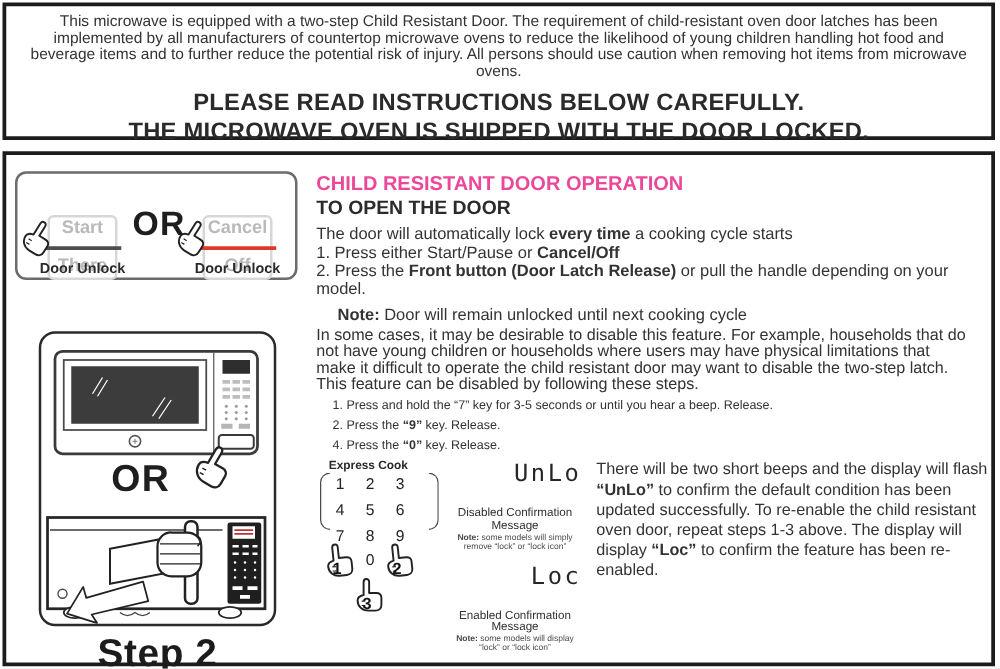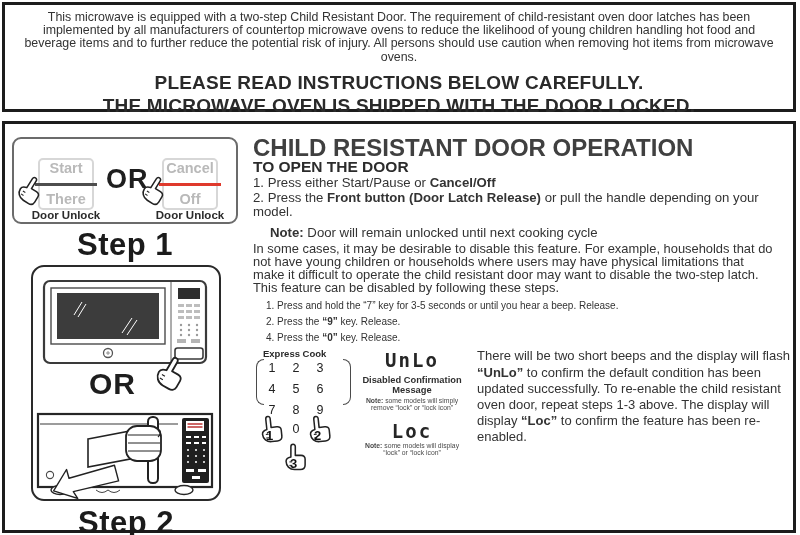--- a/index.html
+++ b/index.html
@@ -14,21 +14,21 @@
   .warn { font-size:19px; font-weight:bold; text-align:center; line-height:23px; color:#2a2a2a; letter-spacing:0.2px; }
   .warn.first { margin-top:7px; }
   .main-box { left:2px; top:121px; width:794px; height:412px; }
 
   
   .step1-panel {
     position:absolute; left:7px; top:13px; width:226px; height:87px;
     border:2px solid #6b6b6b; border-radius:9px; background:#fff;
   }
   .unlock-btn {
-    position:absolute; top:19px; width:56px; height:52px;
+    position:absolute; top:33px; width:56px; height:52px;
     border:2px solid #d7d7d7; border-radius:5px; background:#fff;
     display:flex; flex-direction:column; align-items:center; justify-content:space-between;
     padding:1px 0;
   }
   .unlock-btn .btxt { font-size:14.5px; font-weight:bold; color:#b9b9b9; line-height:15px; white-space:nowrap; }
   .unlock-btn .bline { width:62px; height:3px; margin:1px 0; }
   .bline.dark { background:var(--line-dark,#4e4e4e); }
   .bline.red  { background:var(--red,#df392c); }
   .btn-a { left:24px; } .btn-b { left:148px; }
   .or-label { position:absolute; font-weight:bold; color:#1e1e1e; }
@@ -40,21 +40,21 @@
   .step1-label { left:7px; top:103px; }
   .step2-panel {
     position:absolute; left:26px; top:141px; width:190px; height:236px;
     border:2.5px solid #2a2a2a; border-radius:13px; background:#fff;
   }
   .or2 { left:56px; top:100px; font-size:30px; letter-spacing:1px; }
   .step2-label { left:8px; top:381px; }
 
   
   .right-col { position:absolute; left:248px; top:0; width:542px; }
-  .sec-title { font-size:24px; font-weight:bold; line-height:21px; color:#404040; }
+  .sec-title { font-size:16px; font-weight:bold; line-height:21px; color:#ec4899; }
   .sec-title.t1 { margin-top:13px; }
   .sec-sub { font-size:15.5px; font-weight:bold; line-height:17px; }
   .body-line { font-size:13.2px; line-height:14px; margin-top:1px; color:#333; }
   .intro-line { margin-top:5px; }
   .wrap-item { margin-top:1px; }
   .note-line { margin-top:7px; padding-left:17px; }
   .sec-title.t2 { margin-top:29px; }
   .para { font-size:12.9px; line-height:12.9px; width:522px; margin-top:3px; color:#333; }
   .dis-step { font-size:10px; line-height:13.6px; padding-left:13px; margin-top:2.5px; color:#333; }
   .dis-step.first { margin-top:4px; }
@@ -63,25 +63,25 @@
   .keypad { position:relative; width:102px; height:130px; flex:none; }
   .kp-label { position:absolute; left:10px; top:0; font-size:9.5px; font-weight:bold; color:#2a2a2a; }
   .kp-digit { position:absolute; width:18px; text-align:center; font-size:12.5px; color:#222; }
   .bracket { position:absolute; width:8px; height:46px; top:11px; border:1.5px solid #4a4a4a; }
   .bracket.l { left:3px;  border-right:none; border-radius:8px 0 0 8px; }
   .bracket.r { left:90px; border-left:none;  border-radius:0 8px 8px 0; }
   .hand-num { position:absolute; font-size:13px; font-weight:bold; color:#111; }
 
   .displays { position:relative; width:106px; flex:none; margin-left:4px; text-align:center; }
   .seg {
-    font-family:"DejaVu Sans Mono", monospace; font-weight:bold; font-size:19px;
-    letter-spacing:2px; color:#262626; line-height:20px; margin-top:2px;
+    font-family:"DejaVu Sans Mono", monospace; font-weight:normal; font-size:19px;
+    letter-spacing:2px; color:#262626; line-height:20px; margin-top:2px;text-align:right;
   }
   .seg.second { margin-top:9px; }
-  .disp-cap { font-size:9.3px; line-height:9.8px; color:#2f2f2f; margin-top:6px;font-weight:bold; }
+  .disp-cap { font-size:9.3px; line-height:9.8px; color:#2f2f2f; margin-top:17px; }
   .disp-note { font-size:6.8px; line-height:7.3px; color:#4a4a4a; margin-top:1px; }
 
   .result-para { width:336px; margin-left:12px; font-size:13px; line-height:16.2px; color:#333; }
 </style>
 </head>
 <body>
 
 <svg width="0" height="0" style="position:absolute" aria-hidden="true">
   <defs>
     <g id="hand-pointer" stroke="#222" stroke-width="1.6" fill="#fff" stroke-linejoin="round">
@@ -120,21 +120,20 @@
       <div class="unlock-btn btn-b">
         <span class="btxt">Cancel</span>
         <span class="bline red"></span>
         <span class="btxt">Off</span>
       </div>
       <svg class="hand" style="left:127px;top:36px;transform:rotate(32deg)" width="27" height="31" viewBox="0 0 26 32">
           <use href="#hand-pointer"></use>
         </svg>
       <div class="door-unlock cap-b">Door Unlock</div>
     </div>
-    <div class="step-label step1-label">Step 1</div>
 
     <div class="step2-panel">
 
       <svg style="position:absolute;left:9px;top:10px" width="170" height="94" viewBox="0 0 170 94">
         <rect x="2" y="4" width="162" height="82" rx="6" fill="#fff" stroke="#3a3a3a" stroke-width="2.2"></rect>
         <rect x="9" y="11" width="114" height="56" fill="#fff" stroke="#4a4a4a" stroke-width="1.4"></rect>
         <rect x="15" y="16" width="102" height="46" fill="#3c3c3c"></rect>
         <path d="M32 38 l8 -13 M36 40 l8 -13 M80 56 l10 -15 M85 58 l10 -15" stroke="#fff" stroke-width="1"></path>
         <circle cx="66" cy="76" r="4.5" fill="none" stroke="#555" stroke-width="1.3"></circle>
         <path d="M64 76 h4 M66 74 v4" stroke="#777" stroke-width="0.8"></path>
@@ -209,20 +208,21 @@
         <path d="M122 22 q5 3 0 8" fill="none" stroke="#222" stroke-width="1.2"></path>
 
         <use href="#block-arrow" transform="translate(12,70) rotate(-22)"></use>
       </svg>
     </div>
     <div class="step-label step2-label">Step 2</div>
 
     <div class="right-col">
       <h1 class="sec-title t1">CHILD RESISTANT DOOR OPERATION</h1>
       <h2 class="sec-sub">TO OPEN THE DOOR</h2>
+      <p class="body-line intro-line"><span>The door will automatically lock </span><span style="font-weight: bold;">every time</span><span> a cooking cycle starts</span></p>
       <p class="body-line wrap-item"><span>1. Press either </span><span style="font-weight: normal;">Start/Pause</span><span> or </span><span style="font-weight: bold;">Cancel/Off</span></p>
       <p class="body-line wrap-item"><span>2. Press the </span><span style="font-weight: bold;">Front button (Door Latch Release)</span><span> or pull the handle depending on your model.</span></p>
       <p class="body-line note-line"><span style="font-weight: bold;">Note:</span><span> Door will remain unlocked until next cooking cycle</span></p>
 
       <p class="para">In some cases, it may be desirable to disable this feature. For example, households that do not have young children or households where users may have physical limitations that make it difficult to operate the child resistant door may want to disable the two-step latch. This feature can be disabled by following these steps.</p>
       <p class="dis-step first"><span>1. Press and hold the “7” key for 3-5 seconds or until you hear a beep. Release.</span></p>
       <p class="dis-step"><span>2. Press the </span><span style="font-weight: bold;">“9”</span><span> key. Release.</span></p>
       <p class="dis-step"><span>4. Press the </span><span style="font-weight: bold;">“0”</span><span> key. Release.</span></p>
 
       <div class="bottom-row">
@@ -253,20 +253,21 @@
               <use href="#hand-pointer"></use>
             </svg>
           <span class="hand-num" style="left:37px;top:108px">3</span>
         </div>
 
         <div class="displays">
           <div class="seg">UnLo</div>
           <div class="disp-cap">Disabled Confirmation Message</div>
           <div class="disp-note"><span style="font-weight: bold;">Note:</span><span> some models will simply remove “lock” or “lock icon”</span></div>
           <div class="seg second">Loc</div>
+          <div class="disp-cap">Enabled Confirmation Message</div>
           <div class="disp-note"><span style="font-weight: bold;">Note:</span><span> some models will display “lock” or “lock icon”</span></div>
         </div>
 
         <p class="result-para"><span>There will be two short beeps and the display will flash </span><span style="font-weight: bold;">“UnLo”</span><span> to confirm the default condition has been updated successfully.  To re-enable the child resistant oven door, repeat steps 1-3 above.  The display will display </span><span style="font-weight: bold;">“Loc”</span><span> to confirm the feature has been re-enabled.</span></p>
       </div>
     </div>
   </section>
 </div>
 
 </body></html>

